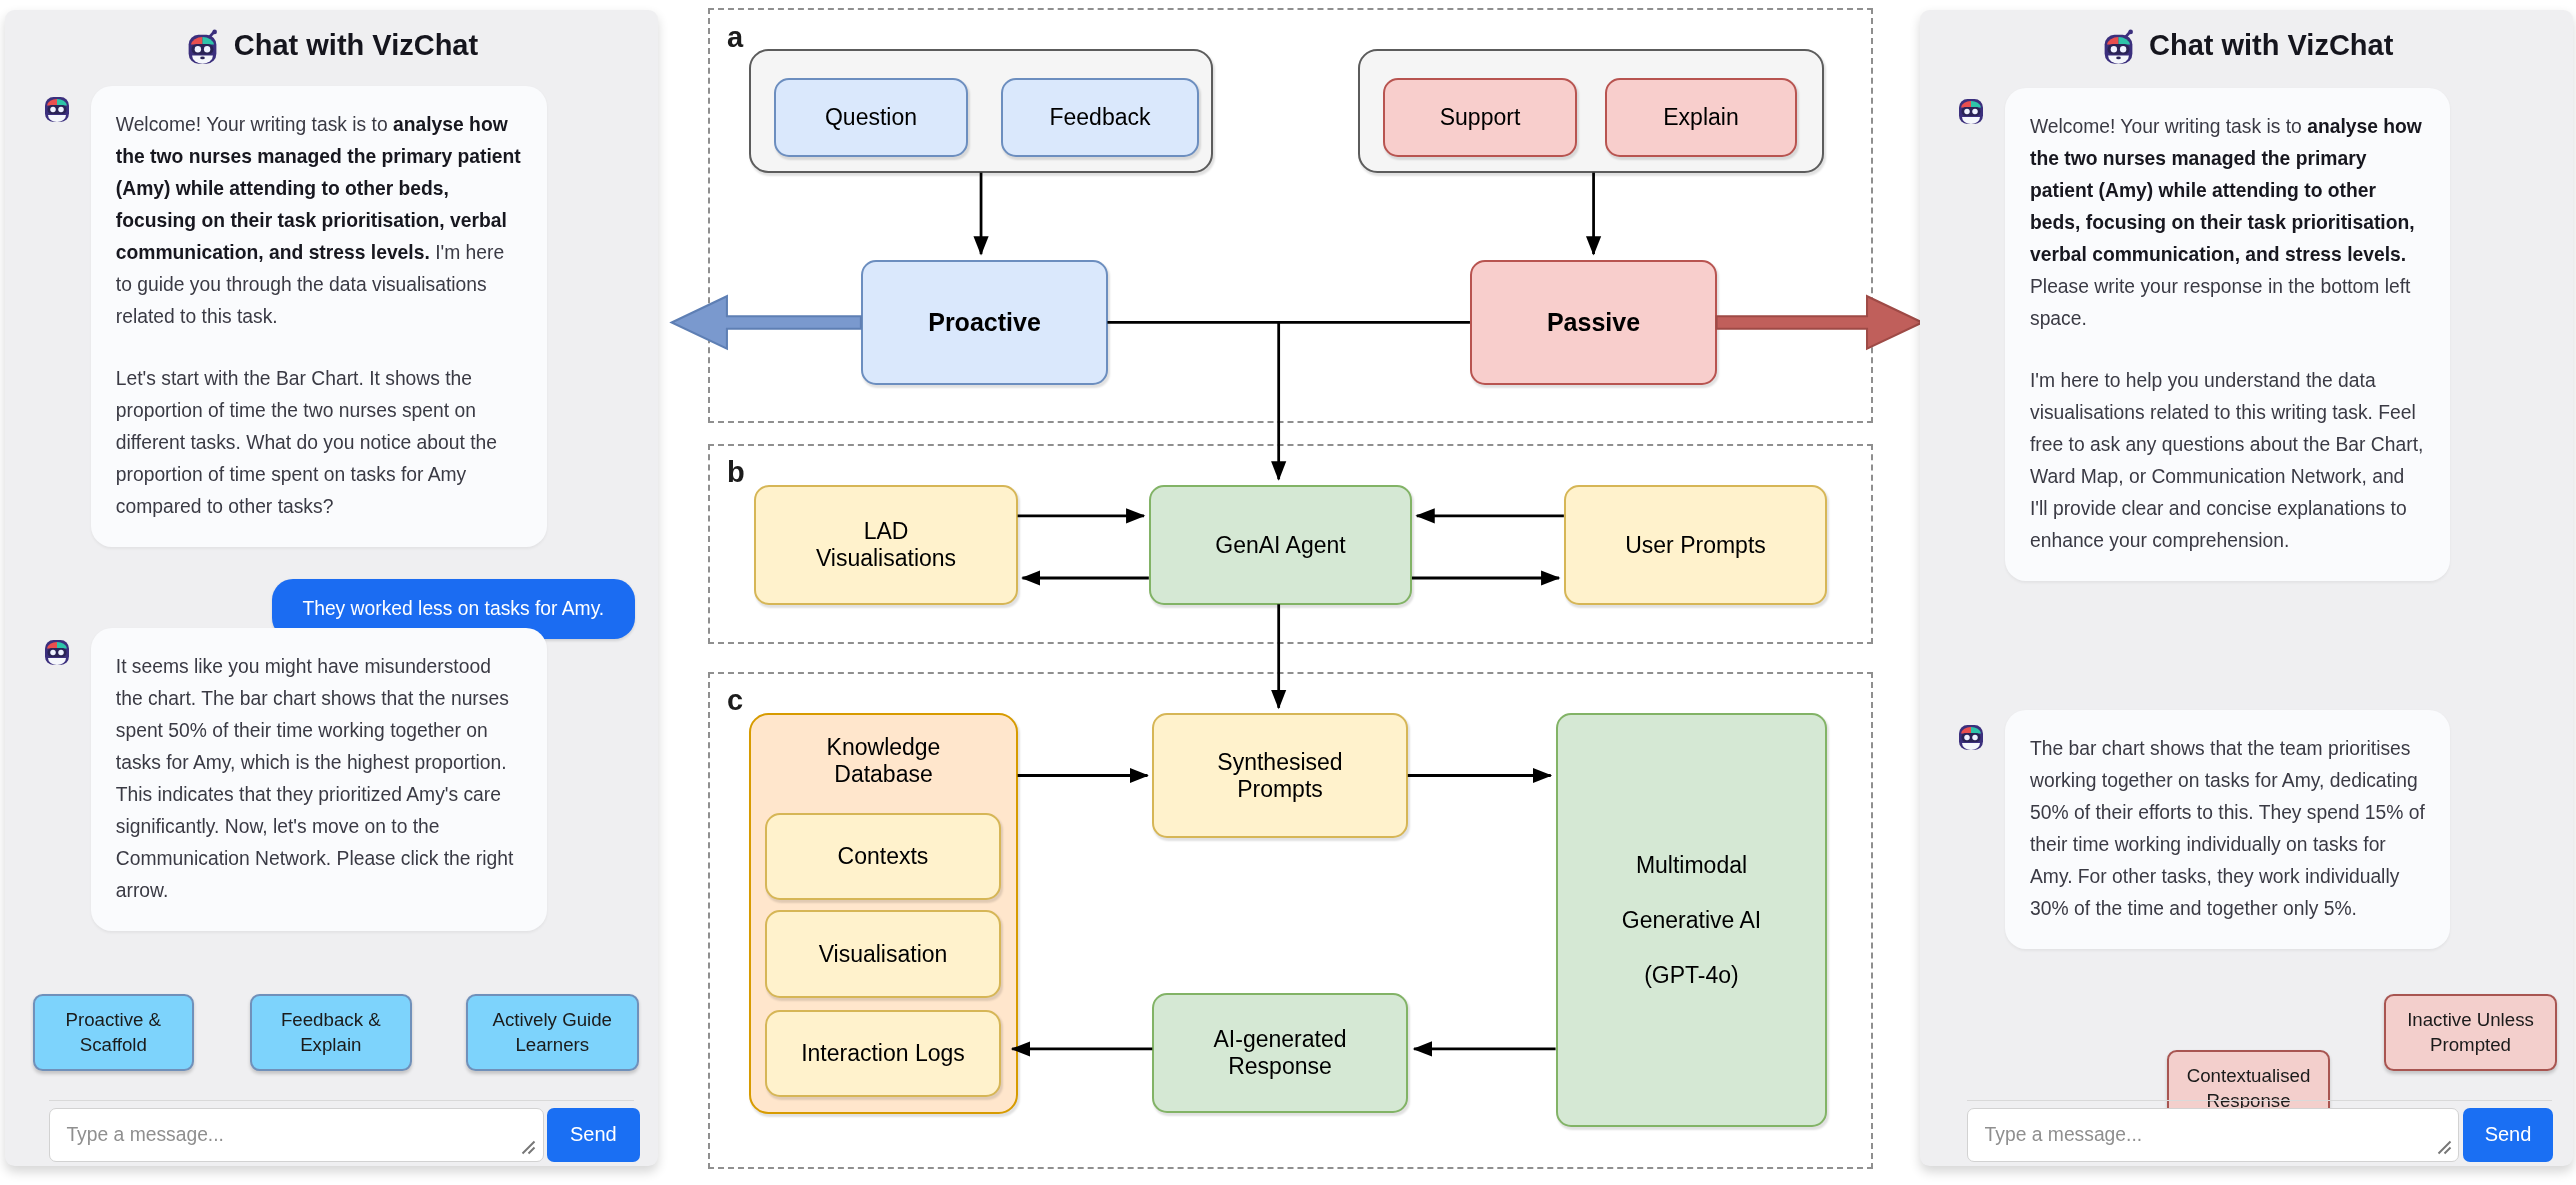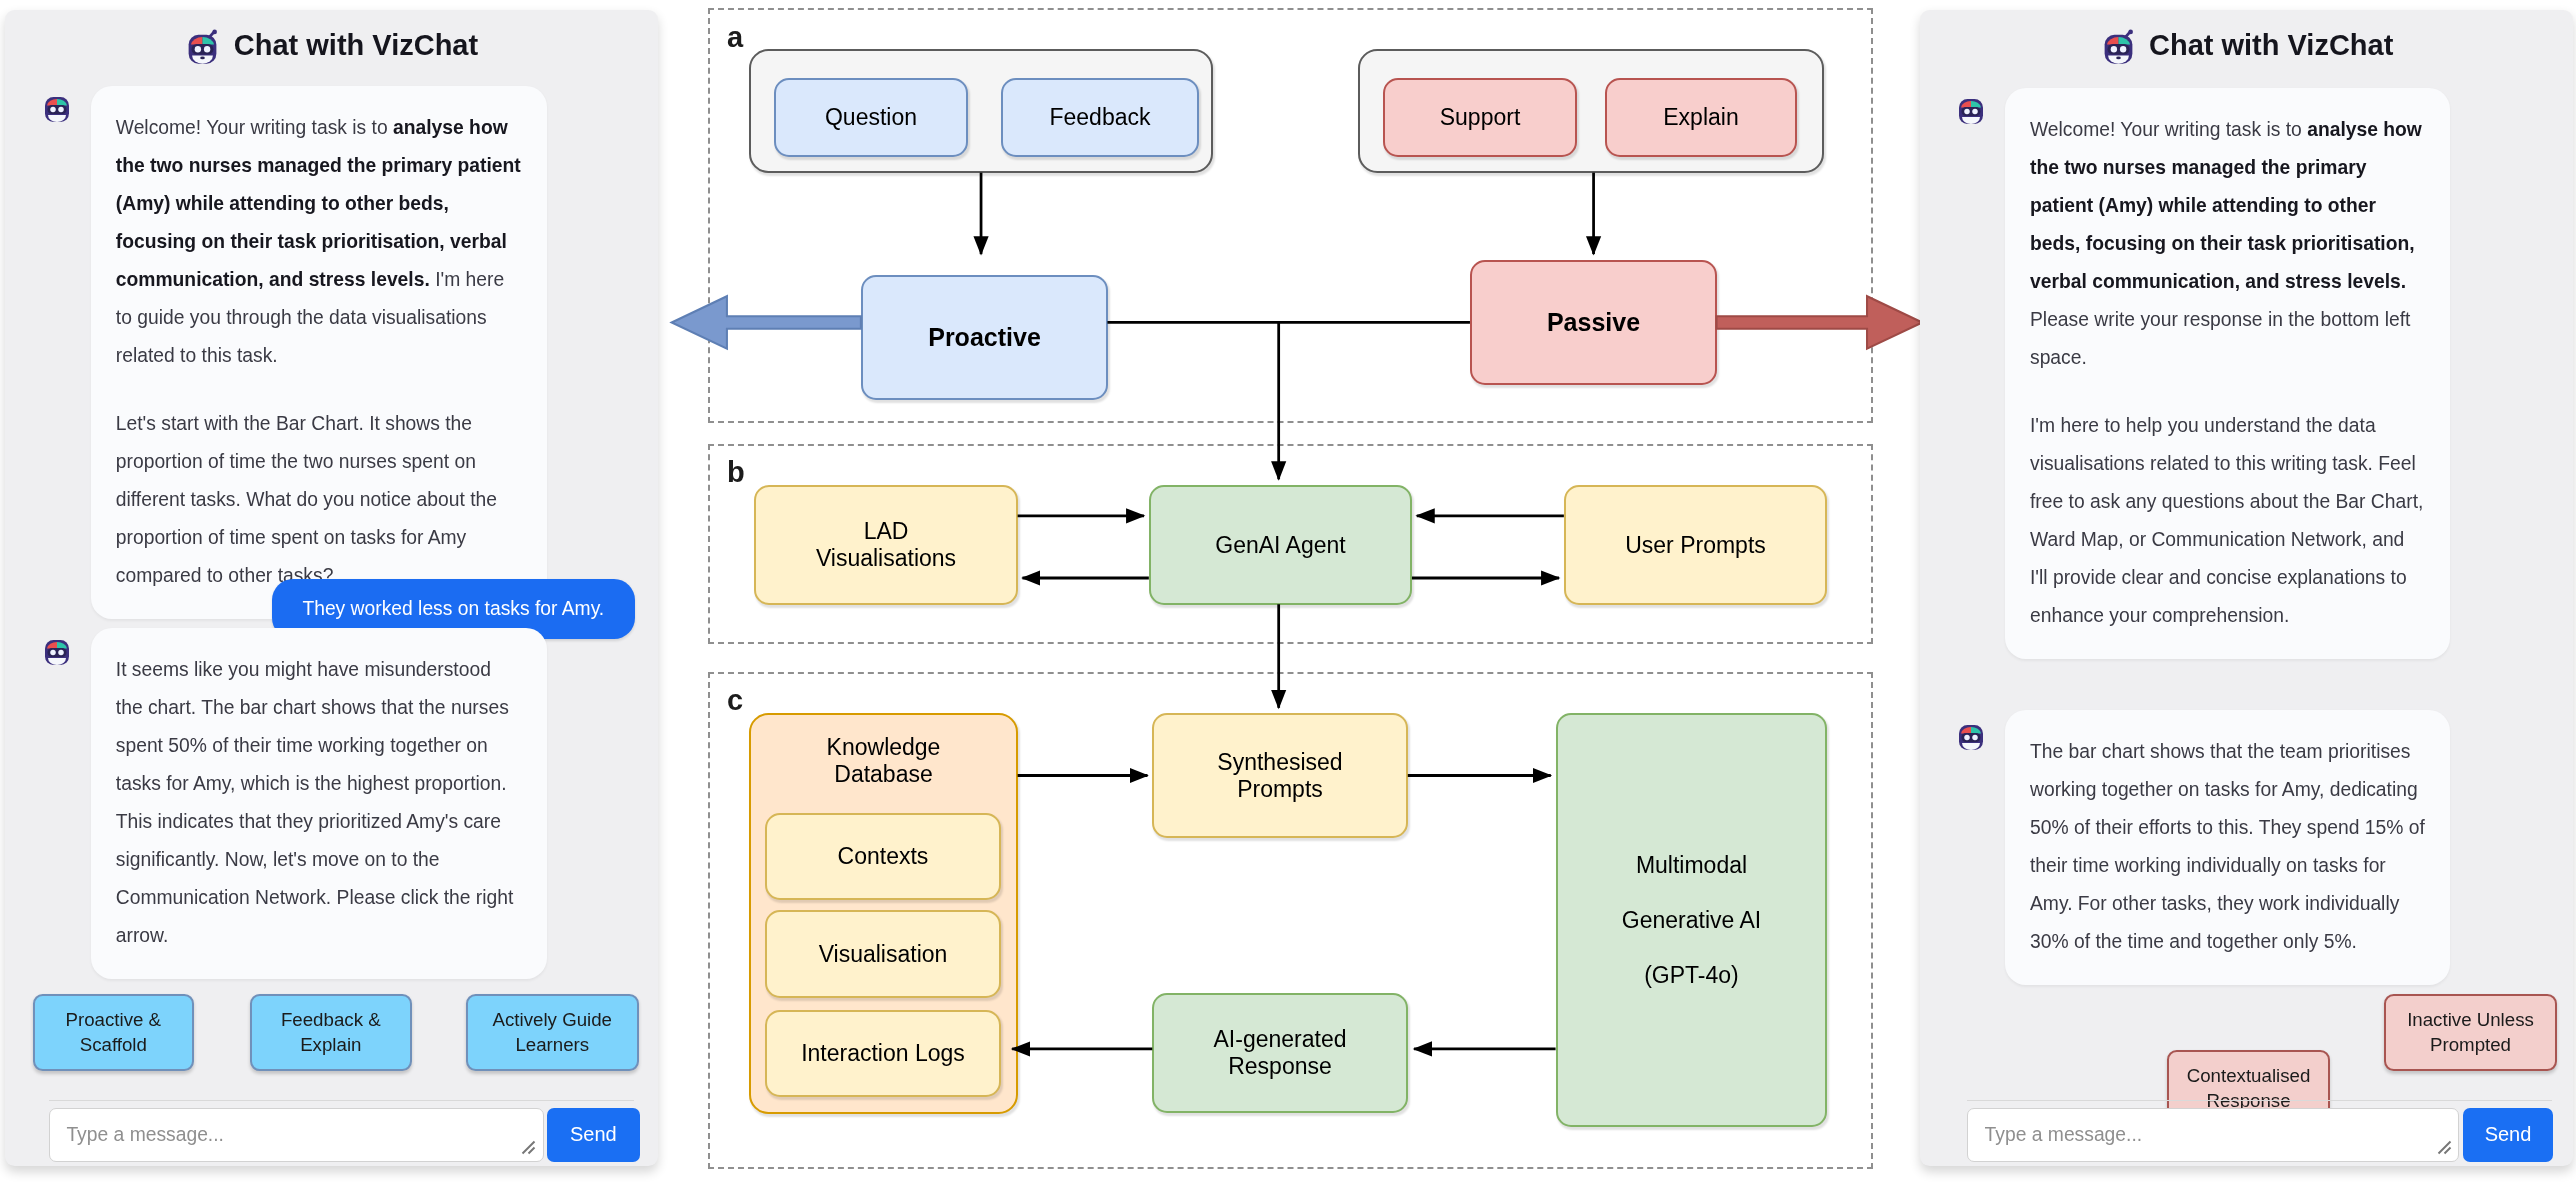--- a/index.html
+++ b/index.html
@@ -16,21 +16,21 @@
   html,body{background:#ffffff;}
   body{font-family:"Liberation Sans", sans-serif;}
   #canvas{position:relative;width:2576px;height:1185px;background:#fff;overflow:hidden;}
 
   
   .panel{position:absolute;top:9.7px;width:653px;height:1156px;background:var(--panel-bg);
          border-radius:9.7px;box-shadow:0 5.5px 11px rgba(0,0,0,.16);}
   .panel-header{position:absolute;top:19.3px;left:0;width:100%;display:flex;justify-content:center;
                 align-items:flex-start;gap:12.4px;font-size:29px;font-weight:bold;color:#15151d;}
   .bubble{position:absolute;background:var(--bubble-bg);border-radius:21px;padding:23.5px 25px;
-          font-size:19.3px;line-height:38px;color:#3a3a44;box-shadow:0 1.4px 2.8px rgba(0,0,0,.05);}
+          font-size:19.3px;line-height:32px;color:#3a3a44;box-shadow:0 1.4px 2.8px rgba(0,0,0,.05);}
   .bubble p + p{margin-top:30px;}
   .bubble b{color:#17171f;}
   .user-bubble{position:absolute;background:var(--user-bubble);color:#ffffff;border-radius:21px;
           font-size:19.3px;line-height:30px;padding:15px 19.3px;box-shadow:0 1.4px 2.8px rgba(0,0,0,.12);}
   .avatar{position:absolute;width:32px;height:32px;}
   .chip{position:absolute;height:77px;border-radius:9.7px;display:flex;align-items:center;
         justify-content:center;text-align:center;font-size:18.7px;line-height:25px;color:#1b1b1b;
         padding:0 11px;cursor:pointer;box-shadow:0 2.1px 3.5px rgba(0,0,0,.18);}
   .chip.blue{background:#7dd3fc;border:2.1px solid #7090ba;}
   .chip.pink{background:#f3cfcc;border:2.1px solid #a85551;}
@@ -129,21 +129,21 @@
   <div class="sec-label" style="left:727px;top:21px;">a</div>
   <div class="sec-label" style="left:727px;top:456px;">b</div>
   <div class="sec-label" style="left:727px;top:684px;">c</div>
 
   <div class="node gray" style="left:749px;top:49px;width:464px;height:124px;"></div>
   <div class="node blue" style="left:774px;top:78px;width:194px;height:79px;">Question</div>
   <div class="node blue" style="left:1001px;top:78px;width:198px;height:79px;">Feedback</div>
   <div class="node gray" style="left:1358px;top:49px;width:466px;height:124px;"></div>
   <div class="node pink" style="left:1383px;top:78px;width:194px;height:79px;">Support</div>
   <div class="node pink" style="left:1605px;top:78px;width:192px;height:79px;">Explain</div>
-  <div class="node blue bold" style="left:861px;top:260px;width:247px;height:125px;margin-top:15px;">Proactive</div>
+  <div class="node blue bold" style="left:861px;top:260px;width:247px;height:125px;">Proactive</div>
   <div class="node pink bold" style="left:1470px;top:260px;width:247px;height:125px;">Passive</div>
 
   <div class="node yellow" style="left:754px;top:485px;width:264px;height:120px;">
     <span class="ln">LAD</span>
     <span class="ln">Visualisations</span>
   </div>
   <div class="node green" style="left:1149px;top:485px;width:263px;height:120px;">GenAI Agent</div>
   <div class="node yellow" style="left:1564px;top:485px;width:263px;height:120px;">User Prompts</div>
 
   <div class="node orange" id="kd-box" style="left:749px;top:713px;width:269px;height:401px;">

